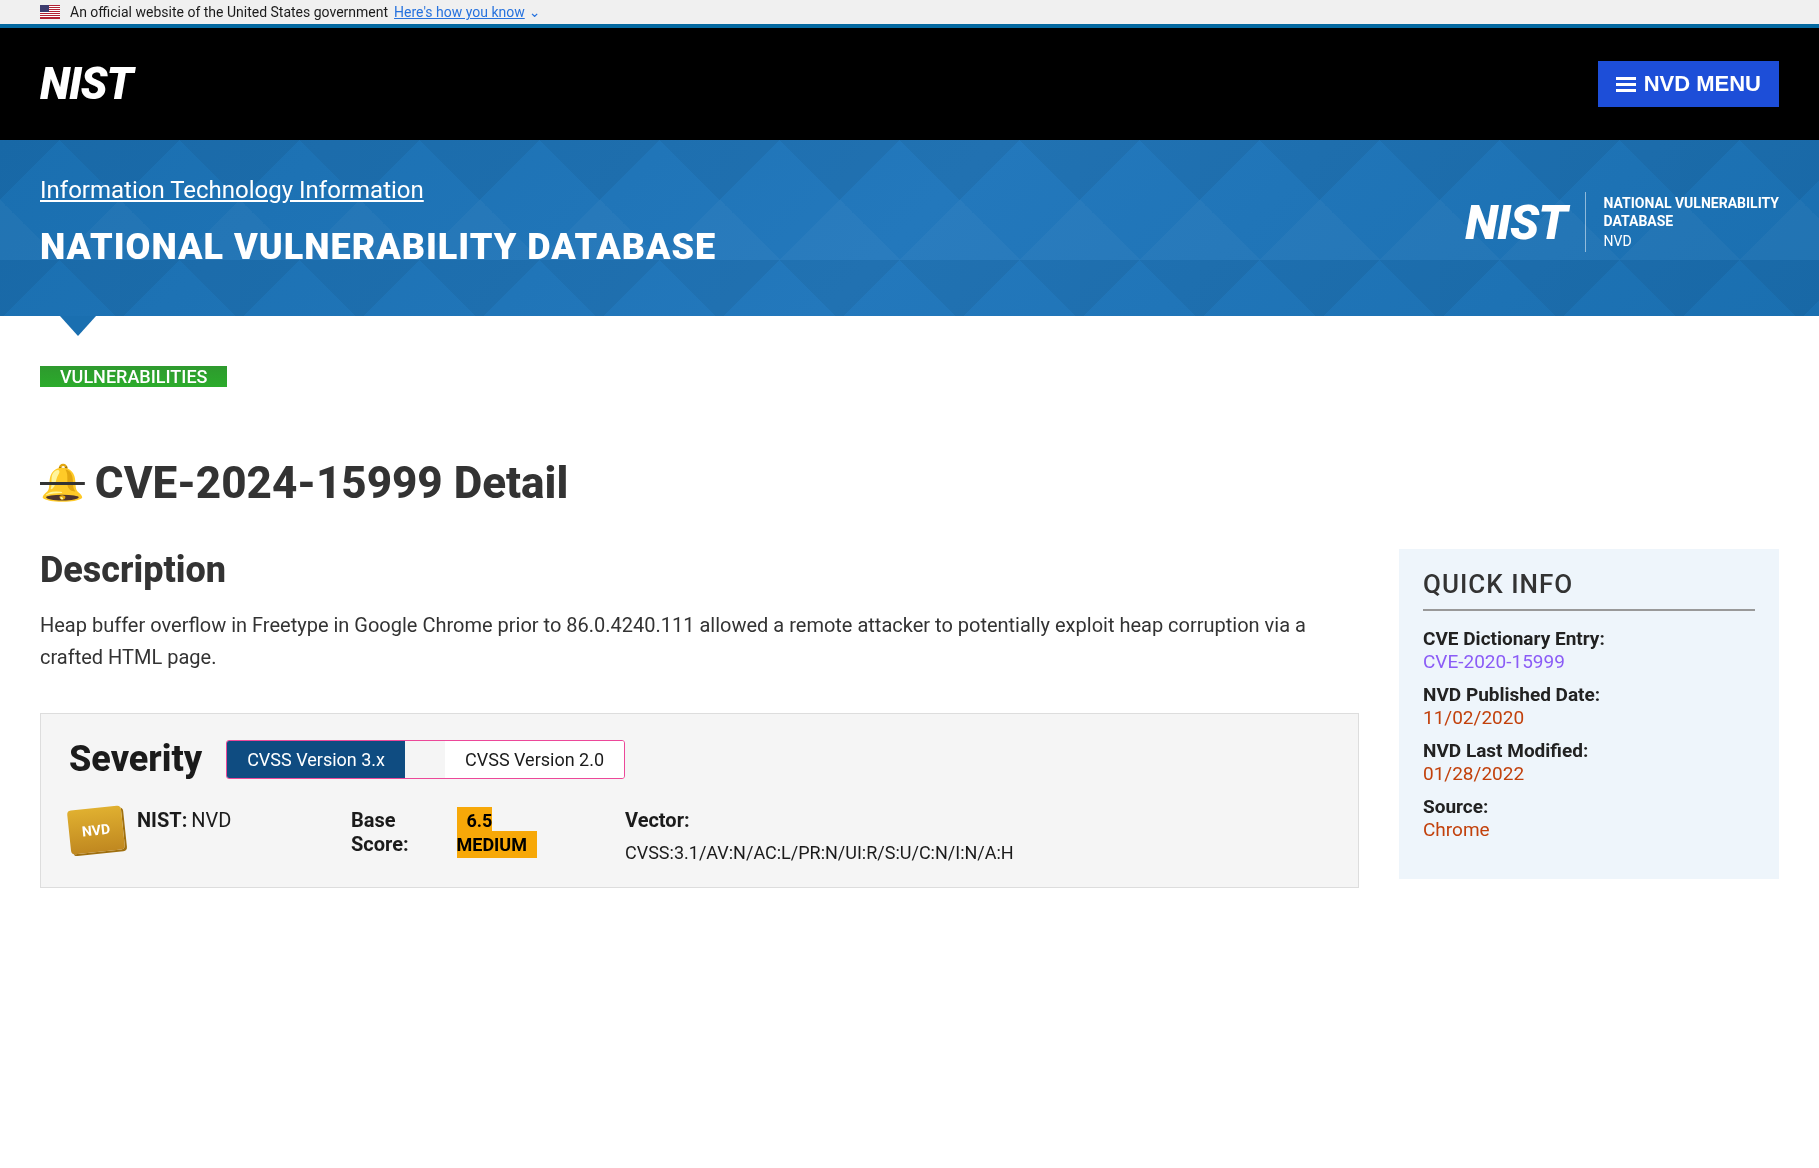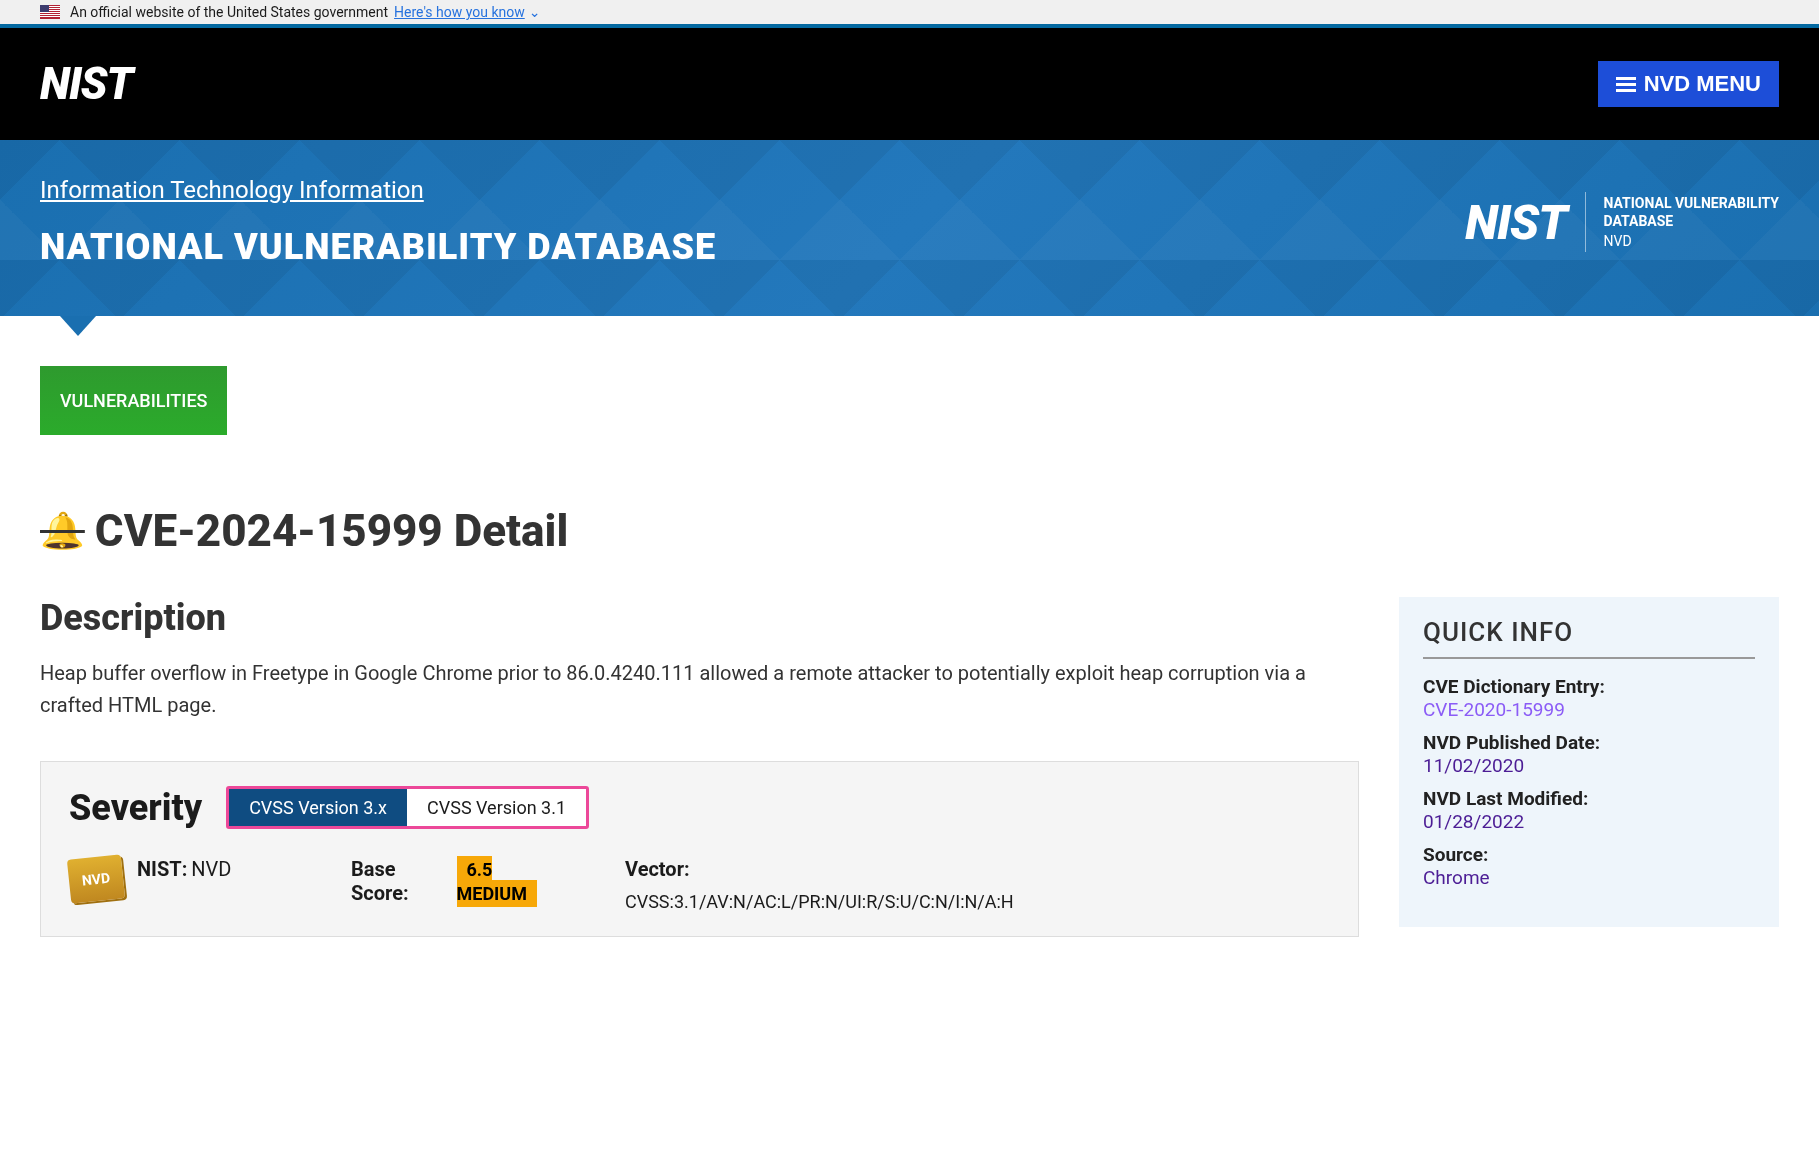--- a/index.html
+++ b/index.html
@@ -27,55 +27,55 @@
 .nvd-title { color: #fff; font-size: 36px; font-weight: 900; letter-spacing: 1px; }
 .banner-right { display: flex; align-items: center; gap: 18px; color: #fff; }
 .nist-logo-banner { font-size: 48px; font-weight: 900; letter-spacing: -1px; font-style: italic; }
 .divider-line { width: 1px; height: 60px; background: rgba(255,255,255,0.5); }
 .nvd-label-stack { font-size: 14px; font-weight: bold; line-height: 1.3; }
 .nvd-sub { font-weight: normal; display: block; margin-top: 2px; }
 
 .notch { width: 0; height: 0; border-left: 18px solid transparent; border-right: 18px solid transparent; border-top: 20px solid #1a6fb0; margin-left: 60px; margin-bottom: 30px; }
 
 .content { padding: 0 40px 40px; }
-.vuln-badge { background: #2bab2b; background: linear-gradient(180deg, #2e9a2e 0%, #2bab2b 100%); color: #fff; padding: 24px 20px; font-size: 18px; font-weight: 500; display: inline-block; margin-bottom: 70px; cursor: default; }
+.vuln-badge { background: #2bab2b; background: linear-gradient(180deg, #2e9a2e 0%, #2bab2b 100%); color: #fff; padding: 0 20px; font-size: 18px; font-weight: 500; display: inline-block; margin-bottom: 70px; cursor: default; }
 
 .page-title { font-size: 44px; font-weight: 800; color: #333; margin-bottom: 40px; display: flex; align-items: center; gap: 10px; }
 .bell-icon { font-size: 36px; text-decoration: line-through; }
 
 .main-layout { display: flex; gap: 40px; }
 .main-col { flex: 1; }
 .side-col { width: 380px; }
 
 .desc-heading { font-size: 36px; font-weight: 800; color: #333; margin-bottom: 18px; }
 .desc-text { font-size: 20px; line-height: 1.6; color: #333; margin-bottom: 40px; }
 
 .severity-box { background: #f5f5f5; border: 1px solid #ddd; padding: 24px 28px; }
 .severity-header { display: flex; align-items: center; gap: 24px; margin-bottom: 28px; }
 .severity-title { font-size: 36px; font-weight: 800; }
-.tab-group { display: flex; border: 3px solid #ec4899; border-radius: 3px; overflow: hidden; }
+.tab-group { display: flex; border: 1px solid #ec4899; border-radius: 3px; overflow: hidden; gap: 40px; }
 .tab { padding: 8px 20px; font-size: 18px; cursor: pointer; background: #fff; }
 .tab.active { background: #0f4c81; color: #fff; }
 
 .metrics-heading { font-size: 20px; font-weight: bold; margin-bottom: 24px; }
 .metrics-row { display: flex; align-items: flex-start; gap: 14px; }
 .nvd-badge-icon { width: 54px; height: 44px; background: linear-gradient(180deg,#e0b030,#c08820); border-radius: 4px; display: flex; align-items: center; justify-content: center; color: #fff; font-size: 14px; font-weight: bold; transform: rotate(-6deg); box-shadow: 2px 2px 0 #a07010; flex-shrink: 0; }
 .metric-label { font-size: 20px; font-weight: bold; }
 .metric-value { font-size: 20px; font-weight: normal; margin-left: 4px; }
 .score-badge { background: #f7a808; color: #000; padding: 3px 10px; font-weight: bold; font-size: 18px; }
 .metric-block { display: flex; align-items: baseline; margin-right: 40px; }
 .metric-block-nist { width: 160px; }
 .metric-block-score { width: 220px; }
 .vector-block { flex: 1; }
 .vector-text { font-size: 18px; margin-top: 10px; }
 
 .quick-info { background: #eef5fb; padding: 20px 24px 28px; }
 .quick-info-title { font-size: 26px; font-weight: 500; color: #333; border-bottom: 2px solid #999; padding-bottom: 10px; margin-bottom: 16px; letter-spacing: 1px; }
 .info-label { font-size: 19px; font-weight: bold; color: #222; }
-.info-value { font-size: 19px; color: #4c1d95; margin-bottom: 10px; }
+.info-value { font-size: 19px; color: #c2410c; margin-bottom: 10px; }
 .info-link { color: #8b5cf6; font-size: 19px; cursor: pointer; margin-bottom: 10px; display: inline-block; }
 </style>
 </head>
 <body>
 
 <div class="gov-banner">
   <span class="flag-icon">
     <svg viewBox="0 0 20 14">
         <rect width="20" height="14" fill="#b22234"></rect>
         <rect y="1" width="20" height="1" fill="#fff"></rect>
@@ -133,21 +133,21 @@
   <div class="main-layout">
     <div class="main-col">
       <h2 class="desc-heading">Description</h2>
       <p class="desc-text">Heap buffer overflow in Freetype in Google Chrome prior to 86.0.4240.111 allowed a remote attacker to potentially exploit heap corruption via a crafted HTML page.</p>
 
       <div class="severity-box">
         <div class="severity-header">
           <div class="severity-title">Severity</div>
           <div class="tab-group">
             <div class="tab active">CVSS Version 3.x</div>
-            <div class="tab">CVSS Version 3.1</div>
+            <div class="tab">CVSS Version 2.0</div>
           </div>
         </div>
         <div class="metrics-row">
           <div class="nvd-badge-icon">NVD</div>
           <div class="metric-block metric-block-nist">
             <span class="metric-label">NIST:</span>
             <span class="metric-value">NVD</span>
           </div>
           <div class="metric-block metric-block-score">
             <span class="metric-label">Base Score:</span>

